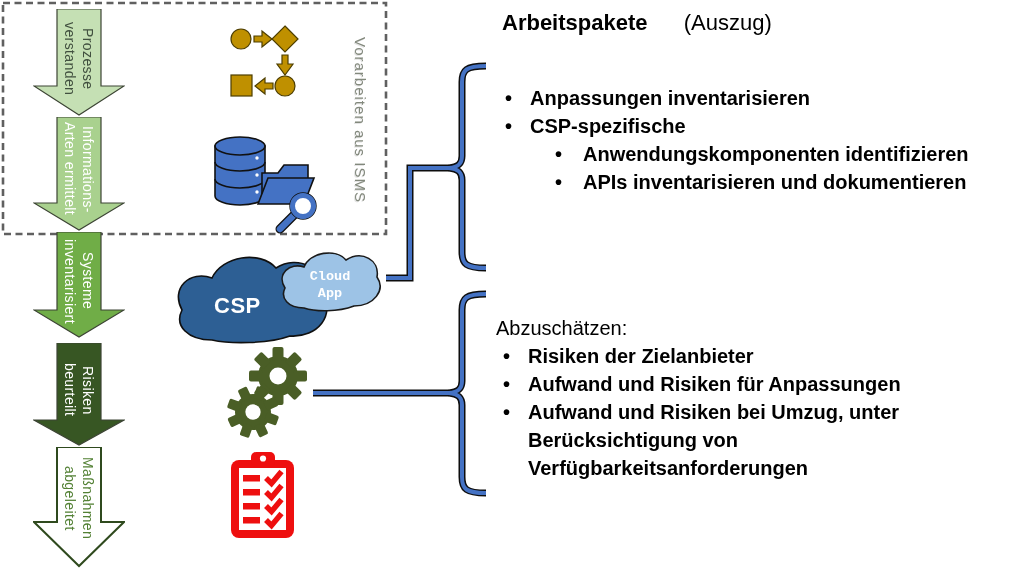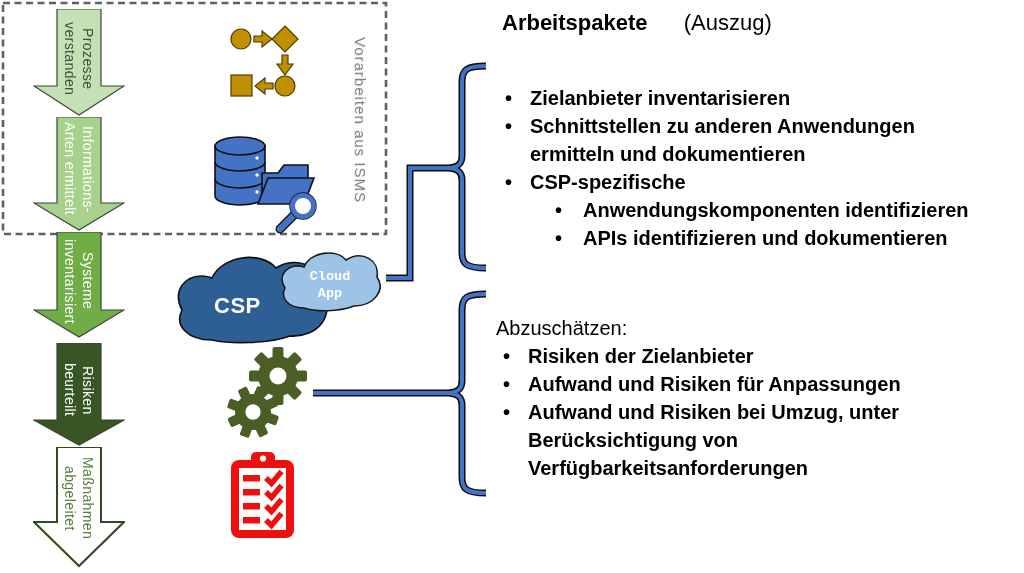--- a/index.html
+++ b/index.html
@@ -212,34 +212,30 @@
       <path d="M449 393 L313 393"></path>
     </g>
   </svg>
 
   <div class="wp-title">
     <span>Arbeitspakete</span>
     <span class="norm">&nbsp;</span><span class="norm">(Auszug)</span>
   </div>
   <div class="bullets" style="left:498px;top:84px;width:520px;">
     <div class="b-item">
-      <span>Zielanbieter inventarisieren</span>
-    </div>
-    <div class="b-item">
-      <span>Schnittstellen zu anderen Anwendungen</span>
-      <span>ermitteln und dokumentieren</span>
+      <span>Anpassungen inventarisieren</span>
     </div>
     <div class="b-item">
       <span>CSP-spezifische</span>
     </div>
     <div class="b-sub">
       <span>Anwendungskomponenten identifizieren</span>
     </div>
     <div class="b-sub">
-      <span>APIs identifizieren und dokumentieren</span>
+      <span>APIs inventarisieren und dokumentieren</span>
     </div>
   </div>
 
   <div class="bullets" style="left:496px;top:314px;width:520px;">
     <div class="est-title">Abzuschätzen:</div>
     <div class="b-item">
       <span>Risiken der Zielanbieter</span>
     </div>
     <div class="b-item">
       <span>Aufwand und Risiken für Anpassungen</span>

